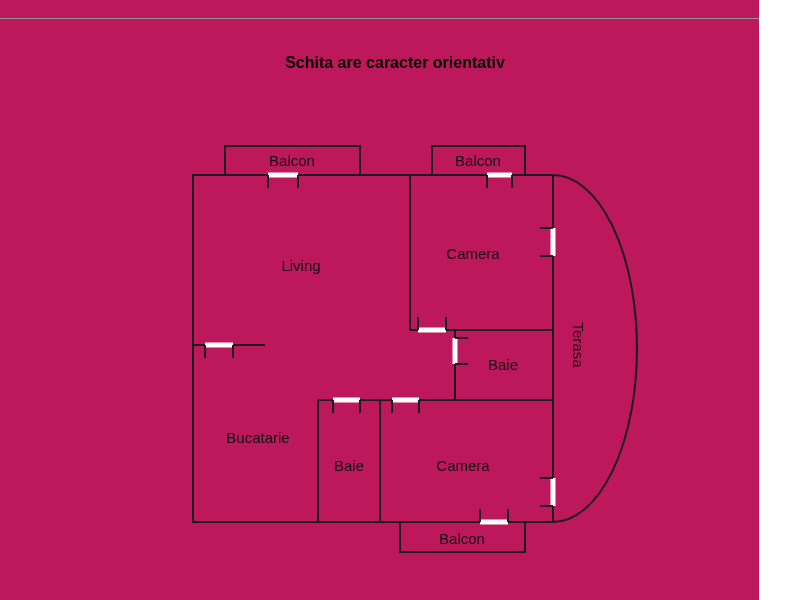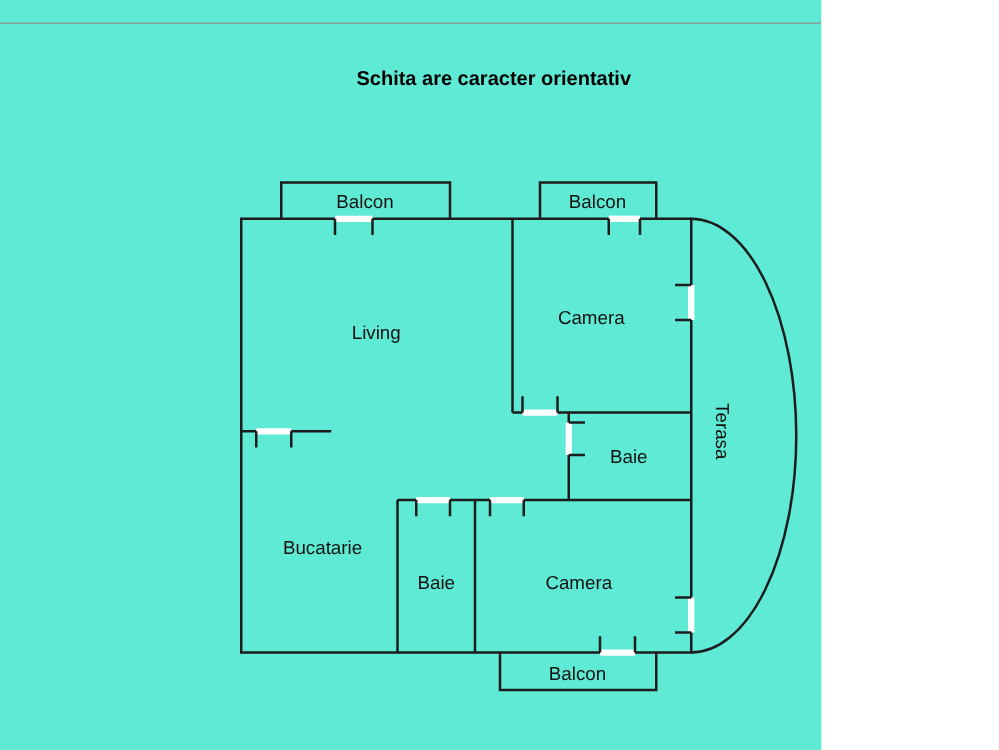--- a/index.html
+++ b/index.html
@@ -1,22 +1,22 @@
 <!DOCTYPE html>
 <html style="--wall: #1c1c1c; --text: #111111; --accent: #76b82a; --logo-bg: #3d3d3d;"><head>
 <meta charset="utf-8">
 <style>
   html, body { margin: 0; padding: 0; background: #ffffff; }
   :root { --wall:#1c1c1c; --text:#111111; --accent:#76b82a; --logo-bg:#3d3d3d; }
 
   .canvas {
     position: relative;
-    width: 657px;
+    width: 759px;
     height: 600px;
-    background: #5eead4;
+    background: #be185d;
     overflow: hidden;
     font-family: "Liberation Sans", sans-serif;
   }
   .frame-top {
     position: absolute;
     top: 18px; left: 0;
     width: 100%; height: 1px;
     background: #909090;
   }
   svg.plan { position: absolute; left: 0; top: 0; }

